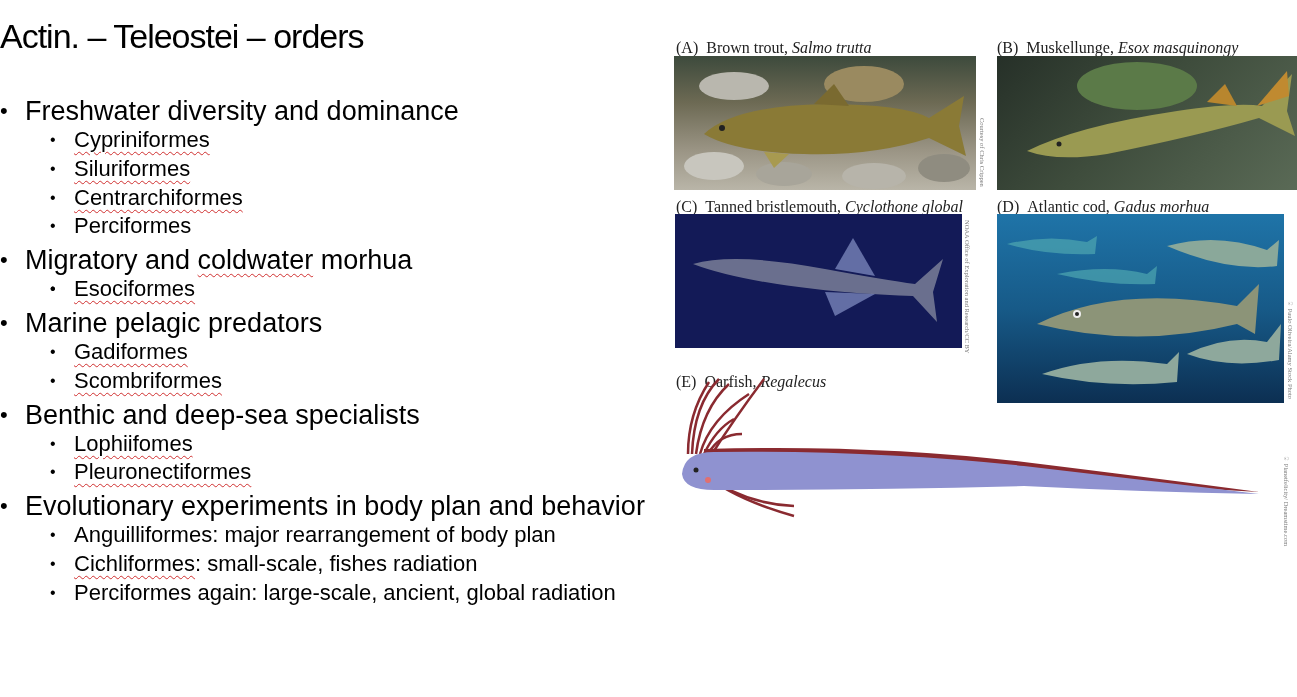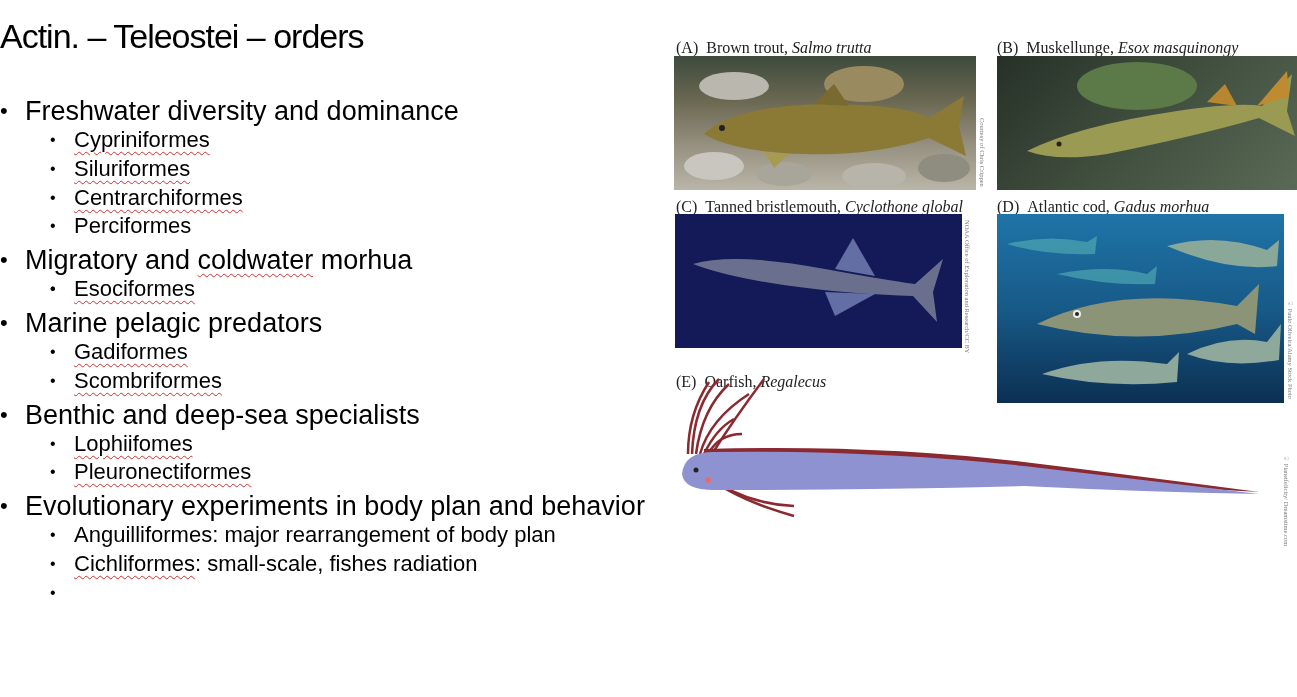--- a/index.html
+++ b/index.html
@@ -47,21 +47,21 @@
   <div class="group">
     <div class="l1"><span class="b">•</span><span>Benthic and deep-sea specialists</span></div>
     <div class="l2"><span class="b">•</span><span class="sq">Lophiifomes</span></div>
     <div class="l2"><span class="b">•</span><span class="sq">Pleuronectiformes</span></div>
   </div>
 
   <div class="group">
     <div class="l1"><span class="b">•</span><span>Evolutionary experiments in body plan and behavior</span></div>
     <div class="l2"><span class="b">•</span><span>Anguilliformes: major rearrangement of body plan</span></div>
     <div class="l2"><span class="b">•</span><span class="sq">Cichliformes</span><span>: small-scale, fishes radiation</span></div>
-    <div class="l2"><span class="b">•</span></div>
+    <div class="l2"><span class="b">•</span><span>Perciformes again: large-scale, ancient, global radiation</span></div>
   </div>
 </div>
 
 <div class="caption" style="left:676px;top:39px;"><span>(A)</span>&nbsp;&nbsp;<span>Brown trout, </span><i>Salmo trutta</i></div>
 <div class="photo" style="left:674px;top:56px;width:302px;height:134px;background:linear-gradient(180deg,#3d4a3c 0%,#6d6a54 35%,#9a9484 70%,#b9b5a8 100%);">
   <svg width="302" height="134" viewBox="0 0 302 134">
     <ellipse cx="40" cy="110" rx="30" ry="14" fill="#c8c6be"></ellipse>
       <ellipse cx="110" cy="118" rx="28" ry="12" fill="#a8a59a"></ellipse>
       <ellipse cx="200" cy="120" rx="32" ry="13" fill="#b7b4aa"></ellipse>
       <ellipse cx="270" cy="112" rx="26" ry="14" fill="#8f8c80"></ellipse>

